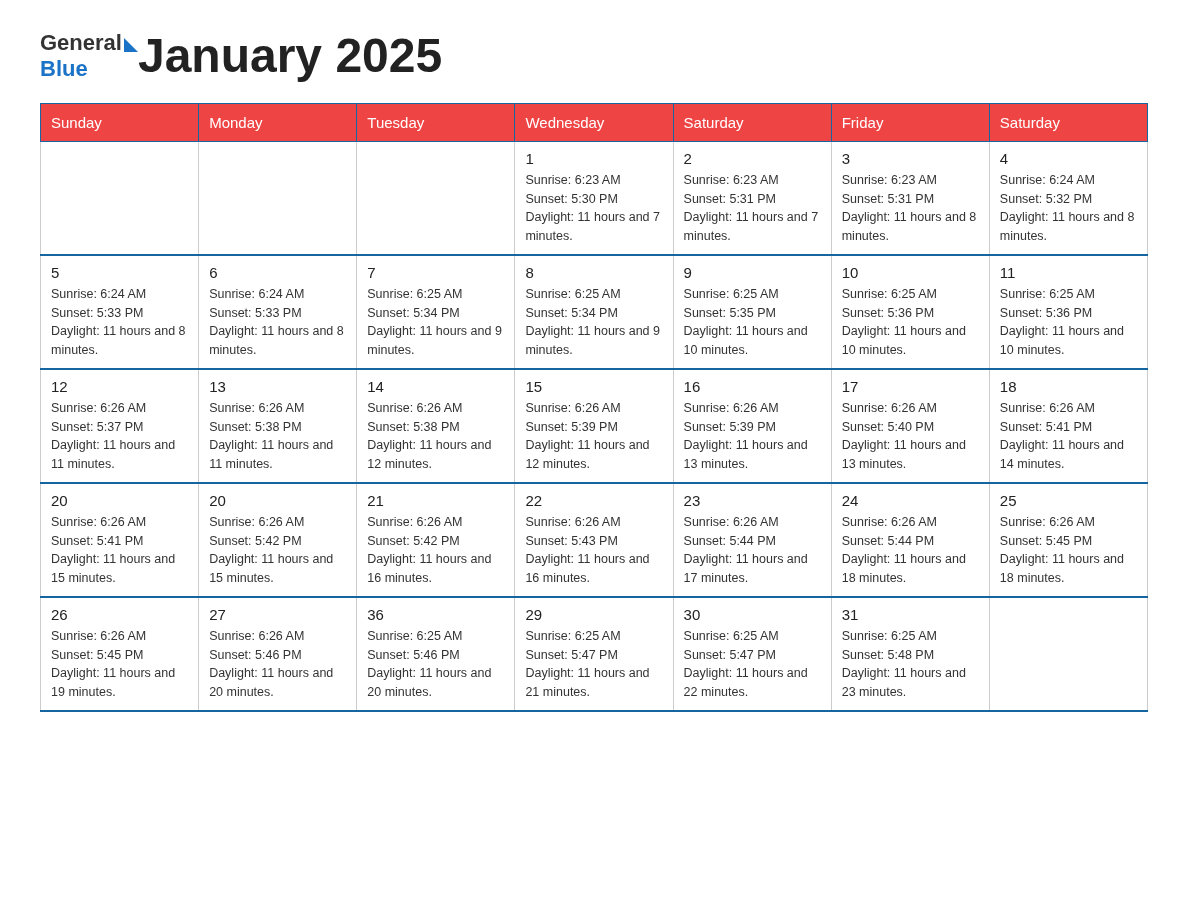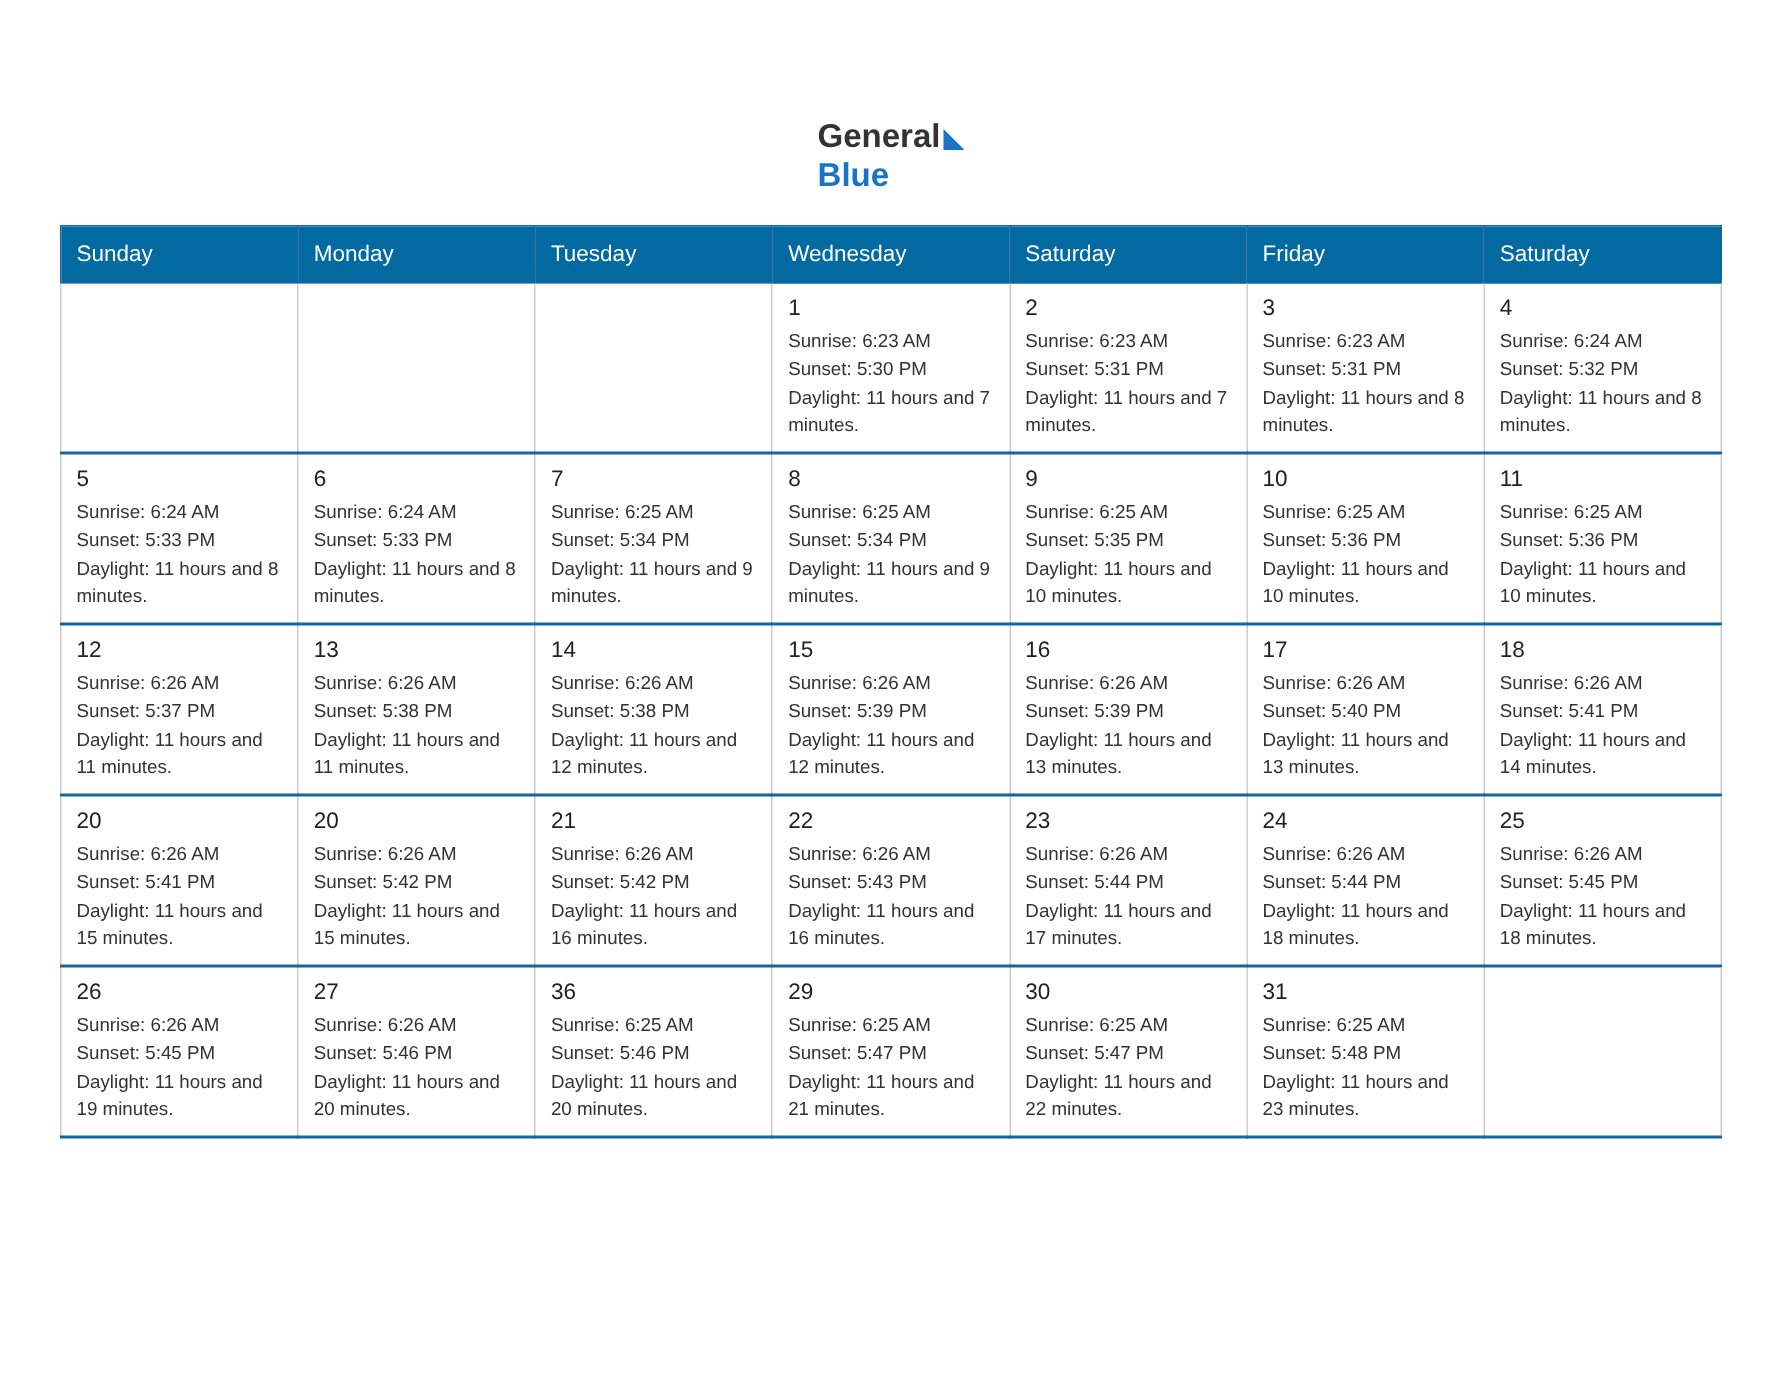--- a/index.html
+++ b/index.html
@@ -5,24 +5,23 @@
     * { box-sizing: border-box; margin: 0; padding: 0; }
     body {
       font-family: Arial, sans-serif;
       background: #fff;
       padding: 30px 40px;
       width: 1188px;
       min-height: 918px;
     }
     .header {
       display: flex;
-      justify-content: center;
+      justify-content: flex-start;
       align-items: flex-start;
       margin-bottom: 20px;
-      margin-top: 48px;
     }
     .logo-text-general {
       font-size: 22px;
       font-weight: bold;
       color: #333;
     }
     .logo-text-blue {
       font-size: 22px;
       font-weight: bold;
       color: #1a73c6;
@@ -57,21 +56,21 @@
       font-size: 20px;
       font-weight: normal;
       color: #444;
       margin-top: 4px;
     }
     .calendar {
       width: 100%;
       border-collapse: collapse;
     }
     .calendar thead tr th {
-      background-color: #0369a1;
+      background-color: #ef4444;
       color: #fff;
       padding: 10px 10px;
       font-size: 15px;
       font-weight: normal;
       text-align: left;
       border: 1px solid #1565a0;
     }
     .calendar tbody tr td {
       border: 1px solid #ccc;
       vertical-align: top;
@@ -104,20 +103,21 @@
 
 <div class="header">
   <div class="logo-wrapper">
     <div class="logo-top">
       <span class="logo-text-general">General</span>
       <div class="logo-triangle"></div>
     </div>
     <span class="logo-text-blue">Blue</span>
   </div>
   <div class="title-area">
+    <h1>January 2025</h1>
   </div>
 </div>
 
 <table class="calendar">
   <thead>
     <tr>
     <th>Sunday</th>
         <th>Monday</th>
         <th>Tuesday</th>
         <th>Wednesday</th>

